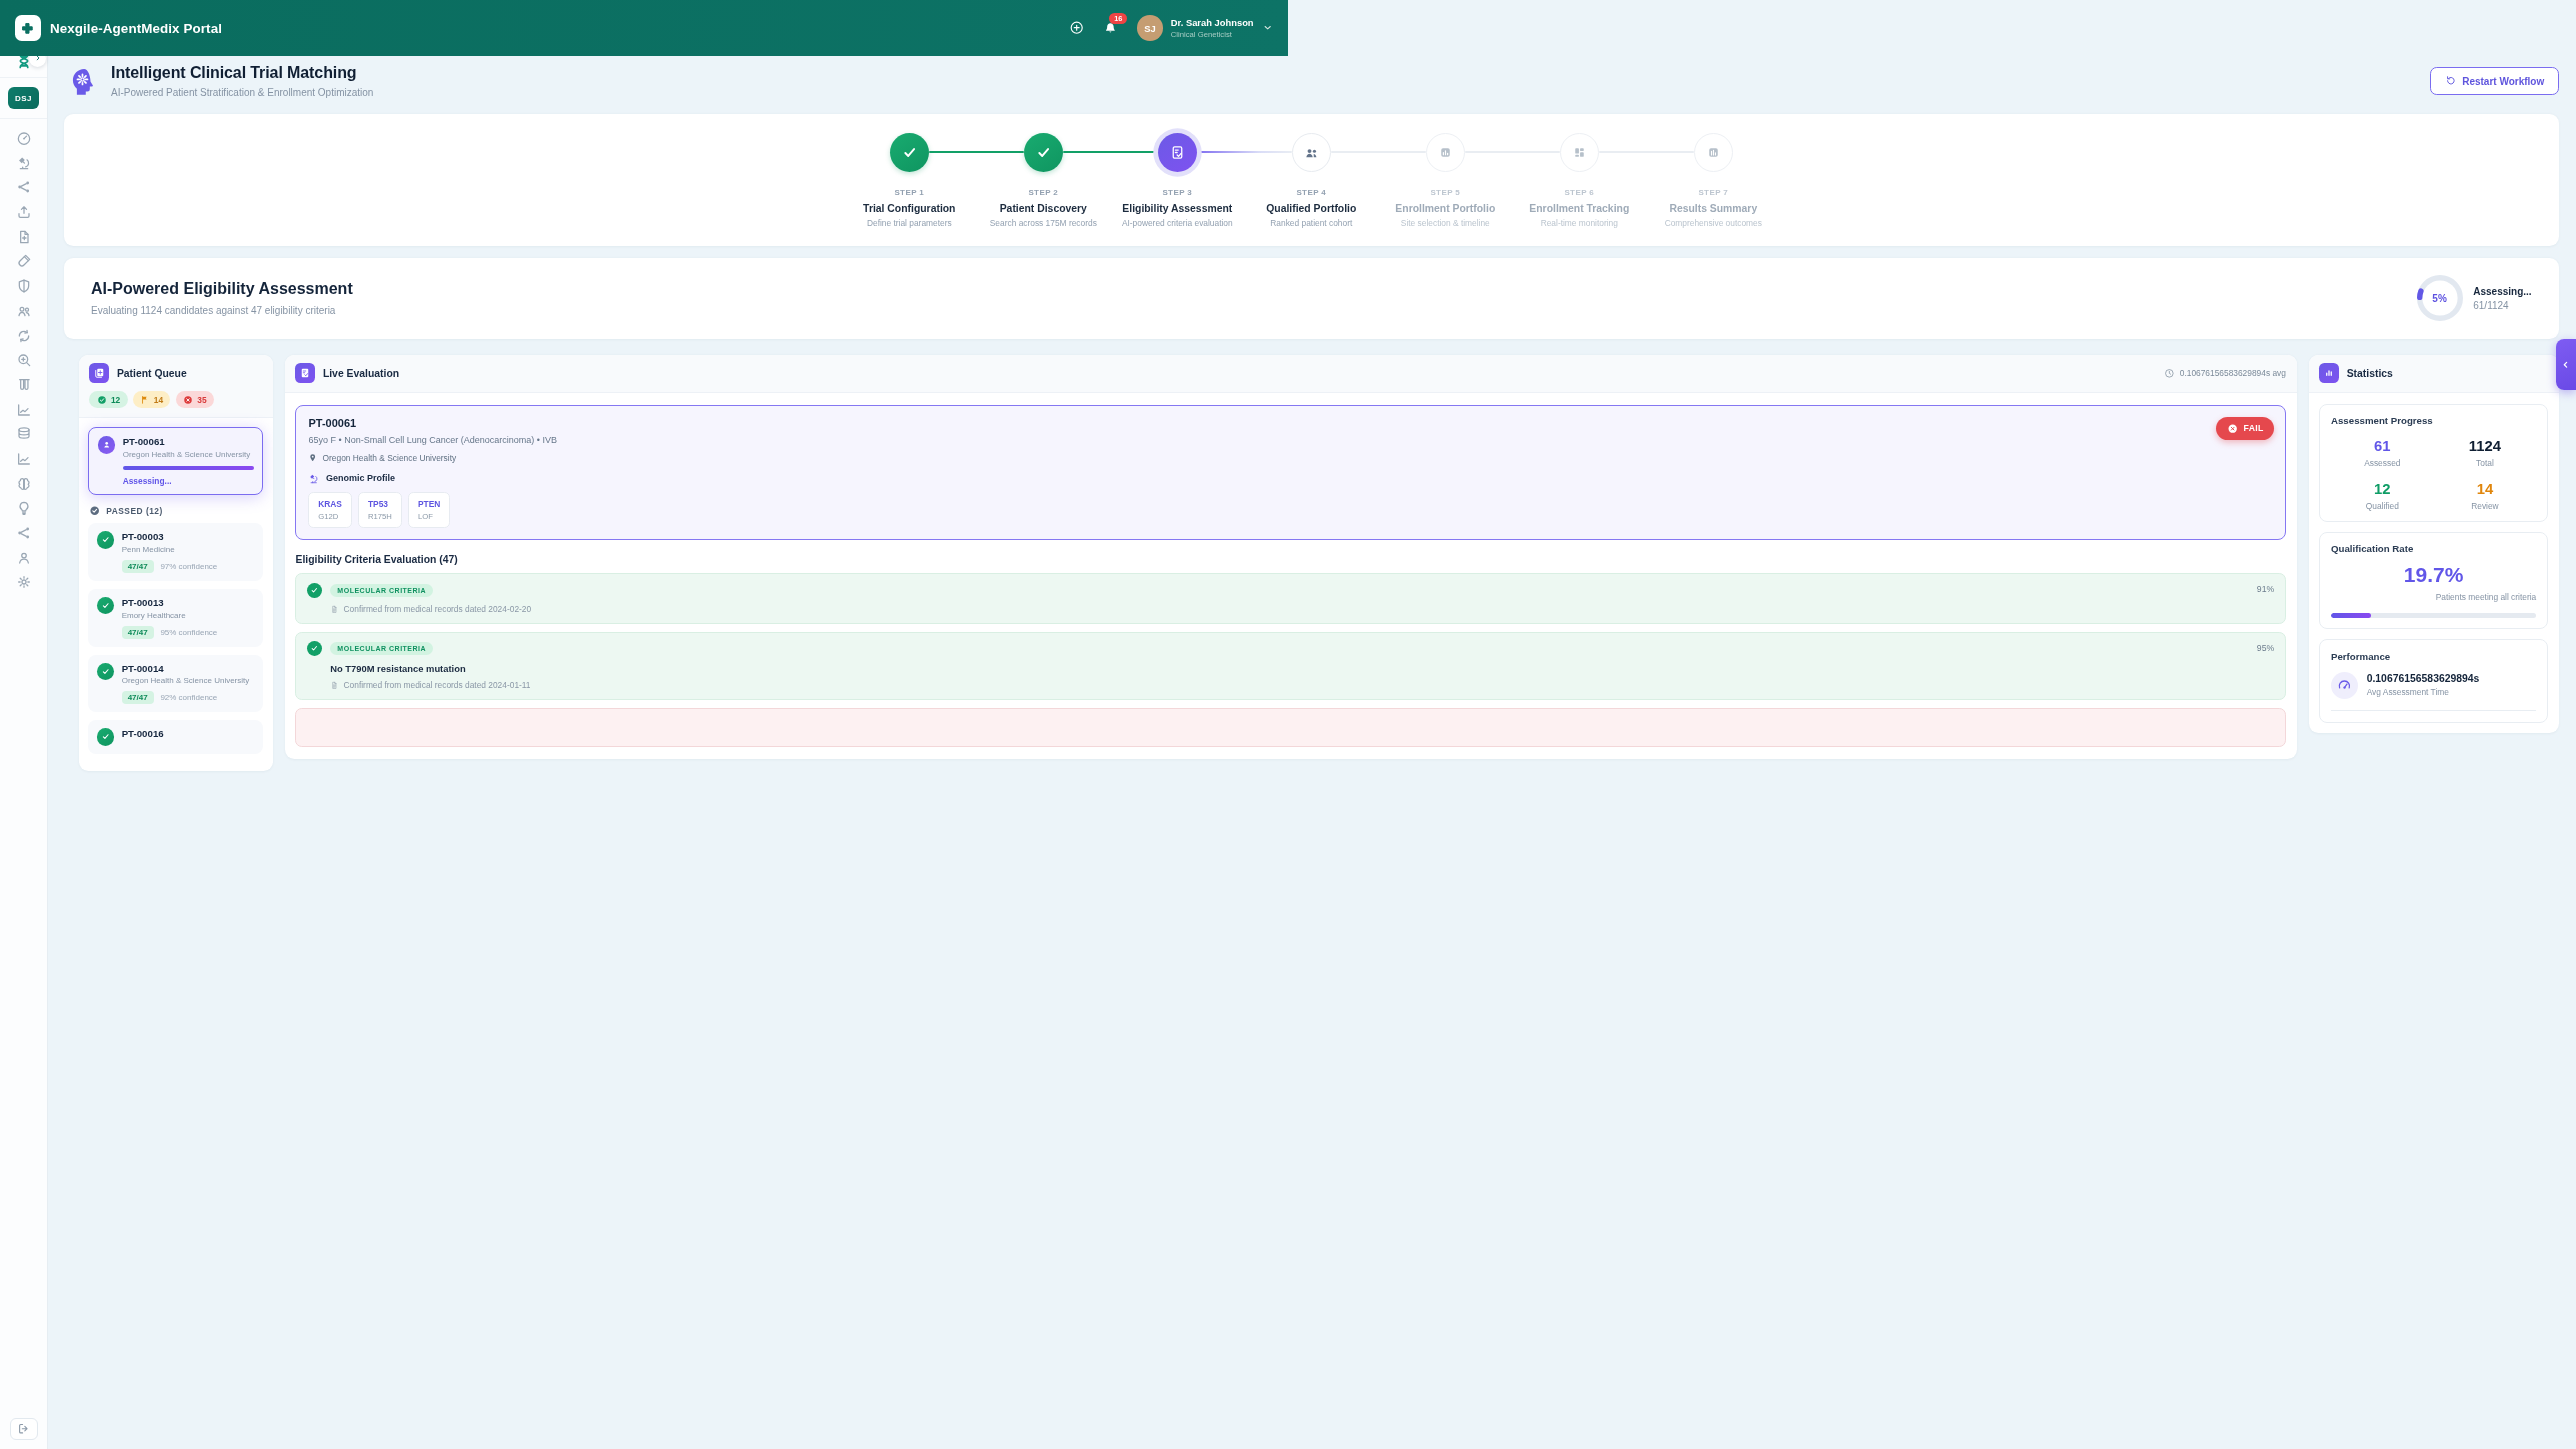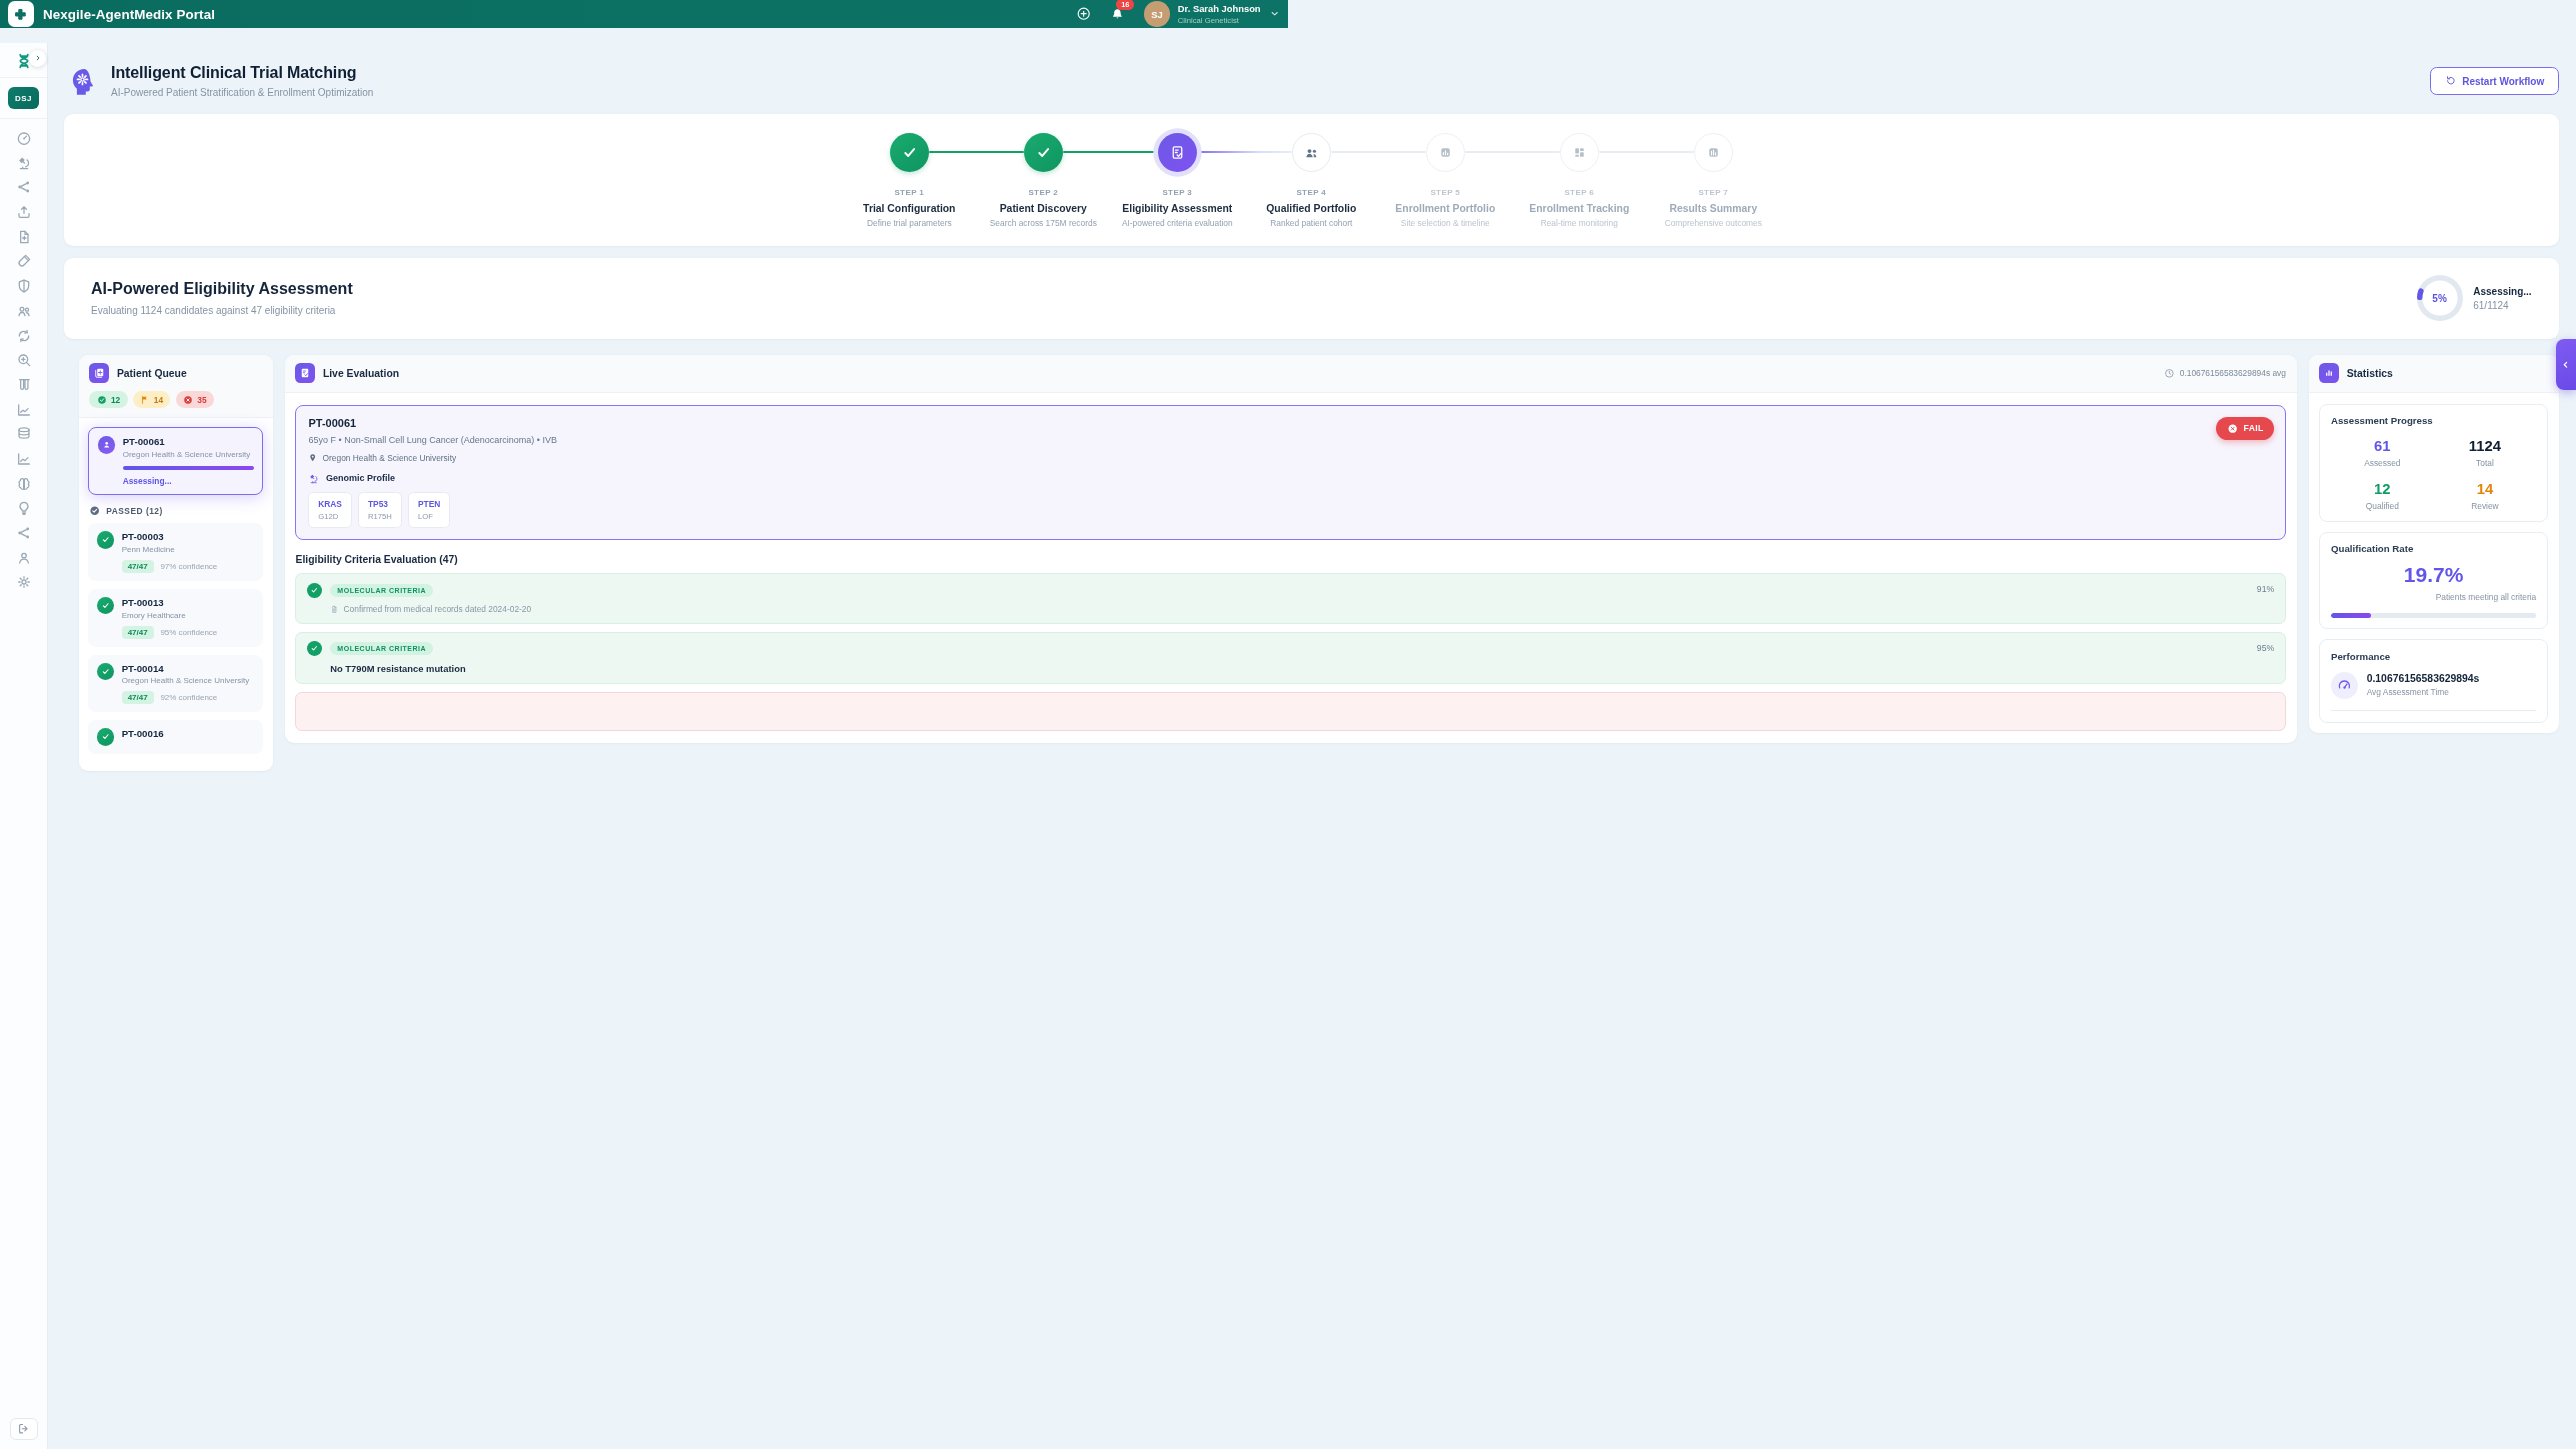--- a/index.html
+++ b/index.html
@@ -1,21 +1,21 @@
 <!DOCTYPE html>
 <html style="font-size:10.7px"><head>
 <meta charset="utf-8">
 <style>
   *{margin:0;padding:0;box-sizing:border-box}
   html,body{width:1288px;height:725px;overflow:hidden}
   body{font-family:"Liberation Sans",sans-serif;background:#ecf4f9;color:#17253a}
   svg{display:block}
 
   
-  .topbar{position:fixed;top:0;left:0;width:1288px;height:28px;background:linear-gradient(90deg,#0a6c5e,#0d7366);display:flex;align-items:center;padding:0 8px;z-index:50}
+  .topbar{position:fixed;top:0;left:0;width:1288px;height:56px;background:linear-gradient(90deg,#0a6c5e,#0d7366);display:flex;align-items:center;padding:0 15px;z-index:50}
   .logo{width:25.5px;height:25.5px;background:#fff;border-radius:6.7px;display:flex;align-items:center;justify-content:center;flex:none}
   .app-title{color:#fff;font-size:13.4px;font-weight:bold;margin-left:9.4px;letter-spacing:0.1px}
   .top-right{margin-left:auto;display:flex;align-items:center;gap:19px}
   .icon-btn{position:relative;display:flex;cursor:pointer}
   .notif-badge{position:absolute;top:-8px;left:6px;background:#ef4444;color:#fff;font-size:7.4px;font-weight:bold;padding:1.3px 4.7px;border-radius:6.7px}
   .user{display:flex;align-items:center;gap:8px;cursor:pointer}
   .avatar{width:25.5px;height:25.5px;border-radius:50%;background:#c59d72;color:#fff;font-weight:bold;font-size:9.4px;display:flex;align-items:center;justify-content:center}
   .user-name{color:#fff;font-size:9.4px;font-weight:bold}
   .user-role{color:#a7cdc4;font-size:7.7px;margin-top:2px}
 
@@ -673,20 +673,27 @@
           <div class="c-row">
             <span class="c-check">
                 <svg viewBox="0 0 24 24" width="8.7" height="8.7">
                   <path d="M6 12.5l4 4 8-9.5" stroke="#fff" stroke-width="2.8" fill="none" stroke-linecap="round" stroke-linejoin="round"></path>
                 </svg>
               </span>
             <span class="c-cat">MOLECULAR CRITERIA</span>
           </div>
           <span class="c-pct">95%</span>
           <div class="c-title">No T790M resistance mutation</div>
+          <div class="c-note">
+            <svg viewBox="0 0 24 24" width="8.7" height="8.7">
+                <path d="M7.5 3.5h5.5l3.5 3.5v13.5h-9z" stroke="#8a97a6" stroke-width="1.5" fill="none" stroke-linejoin="round"></path>
+                <path d="M13 3.5V7h3.5M9.8 11h4.4M9.8 14h4.4M9.8 17h2.6" stroke="#8a97a6" stroke-width="1.5" fill="none" stroke-linecap="round"></path>
+              </svg>
+            <span>Confirmed from medical records dated 2024-01-11</span>
+          </div>
         </div>
 
         <div class="crit-card failc"></div>
       </div>
     </section>
 
     <section class="panel stats">
       <div class="p-head">
         <span class="p-ic">
           <svg viewBox="0 0 24 24" width="12" height="12">

